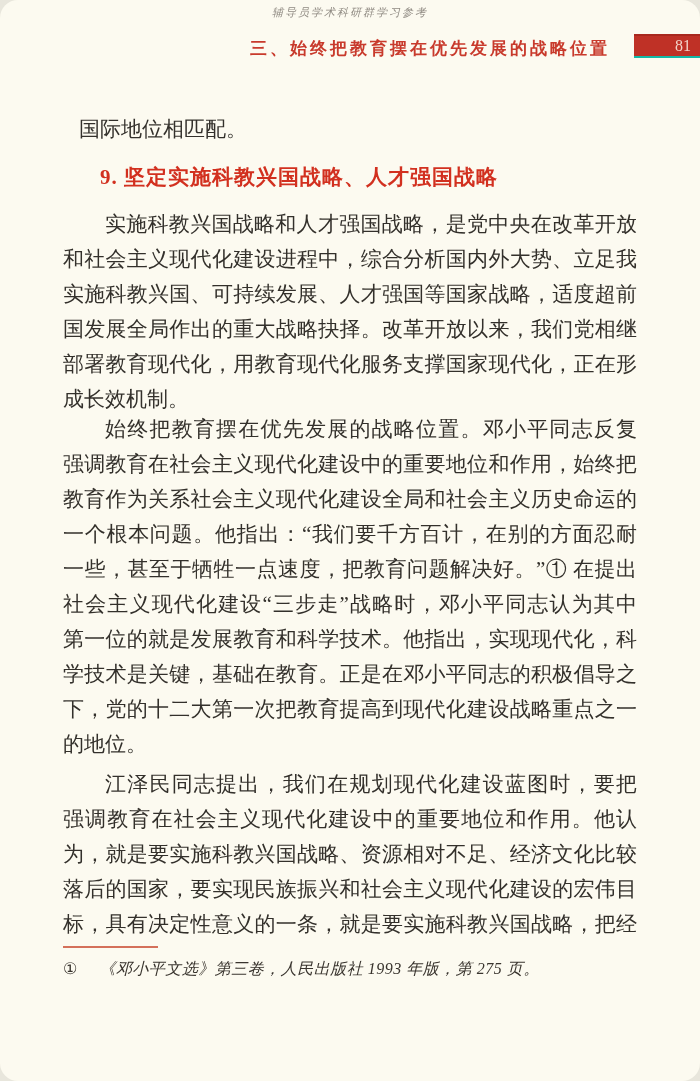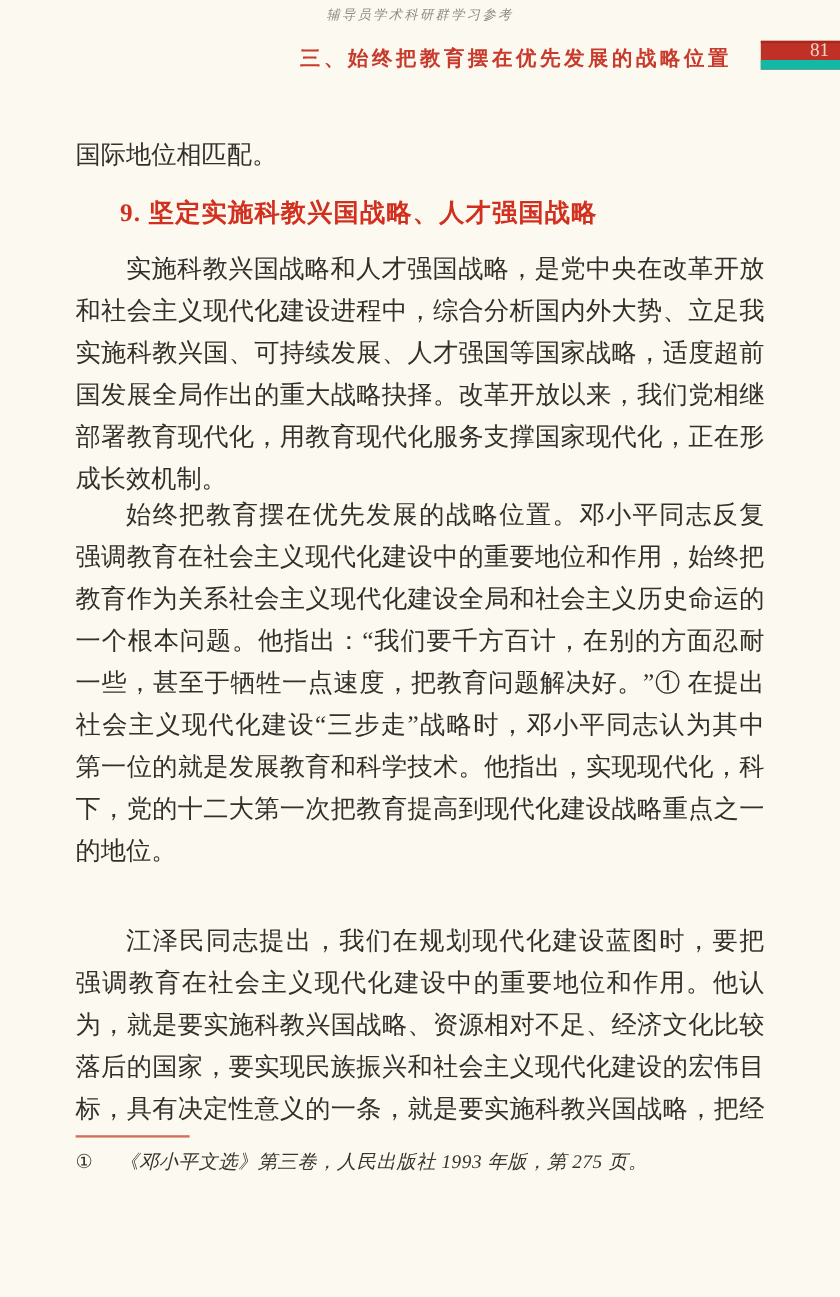--- a/index.html
+++ b/index.html
@@ -9,20 +9,21 @@
     font-family: "Liberation Serif", "DejaVu Serif", serif;
   }
   .page {
     position: relative;
     width: 700px;
     height: 1081px;
     margin: 0 auto;
     background: #fcfaf0;
     overflow: hidden;
     color: #33302b;
+    border-radius: 18px;
   }
   
   .watermark {
     position: absolute;
     top: 5px;
     left: 0;
     width: 100%;
     text-align: center;
     font-size: 11px;
     font-style: italic;
@@ -41,21 +42,21 @@
     white-space: nowrap;
   }
   .page-badge {
     position: absolute;
     top: 34px;
     left: 634px;
     width: 66px;
     height: 24px;
     background: #bf3126;
     border-top: 2px solid #a8281e;
-    border-bottom: 8px solid #14b8a6;
+    border-bottom: 2px solid #14b8a6;
     box-sizing: border-box;
     display: flex;
     align-items: center;
     justify-content: flex-end;
   }
   .page-badge .num {
     font-size: 16px;
     color: #f2d3c8;
     padding-right: 9px;
     line-height: 1;
@@ -64,21 +65,21 @@
   .content {
     position: absolute;
     left: 63px;
     width: 574px;
     top: 0;
     height: 100%;
   }
   .intro-line {
     position: absolute;
     top: 112px;
-    left: 0;
+    left: 16px;
     width: 100%;
     font-size: 21px;
     line-height: 35px;
   }
   .section-heading {
     position: absolute;
     top: 160px;
     left: 37px;
     font-size: 21px;
     font-weight: bold;
@@ -164,20 +165,21 @@
     </div>
 
     <div class="para para-2">
       <div class="line indent">始终把教育摆在优先发展的战略位置。邓小平同志反复</div>
       <div class="line">强调教育在社会主义现代化建设中的重要地位和作用，始终把</div>
       <div class="line">教育作为关系社会主义现代化建设全局和社会主义历史命运的</div>
       <div class="line">一个根本问题。他指出：“我们要千方百计，在别的方面忍耐</div>
       <div class="line">一些，甚至于牺牲一点速度，把教育问题解决好。”① 在提出</div>
       <div class="line">社会主义现代化建设“三步走”战略时，邓小平同志认为其中</div>
       <div class="line">第一位的就是发展教育和科学技术。他指出，实现现代化，科</div>
+      <div class="line">学技术是关键，基础在教育。正是在邓小平同志的积极倡导之</div>
       <div class="line">下，党的十二大第一次把教育提高到现代化建设战略重点之一</div>
       <div class="line short">的地位。</div>
     </div>
 
     <div class="para para-3">
       <div class="line indent">江泽民同志提出，我们在规划现代化建设蓝图时，要把</div>
       <div class="line">强调教育在社会主义现代化建设中的重要地位和作用。他认</div>
       <div class="line">为，就是要实施科教兴国战略、资源相对不足、经济文化比较</div>
       <div class="line">落后的国家，要实现民族振兴和社会主义现代化建设的宏伟目</div>
       <div class="line">标，具有决定性意义的一条，就是要实施科教兴国战略，把经</div>

